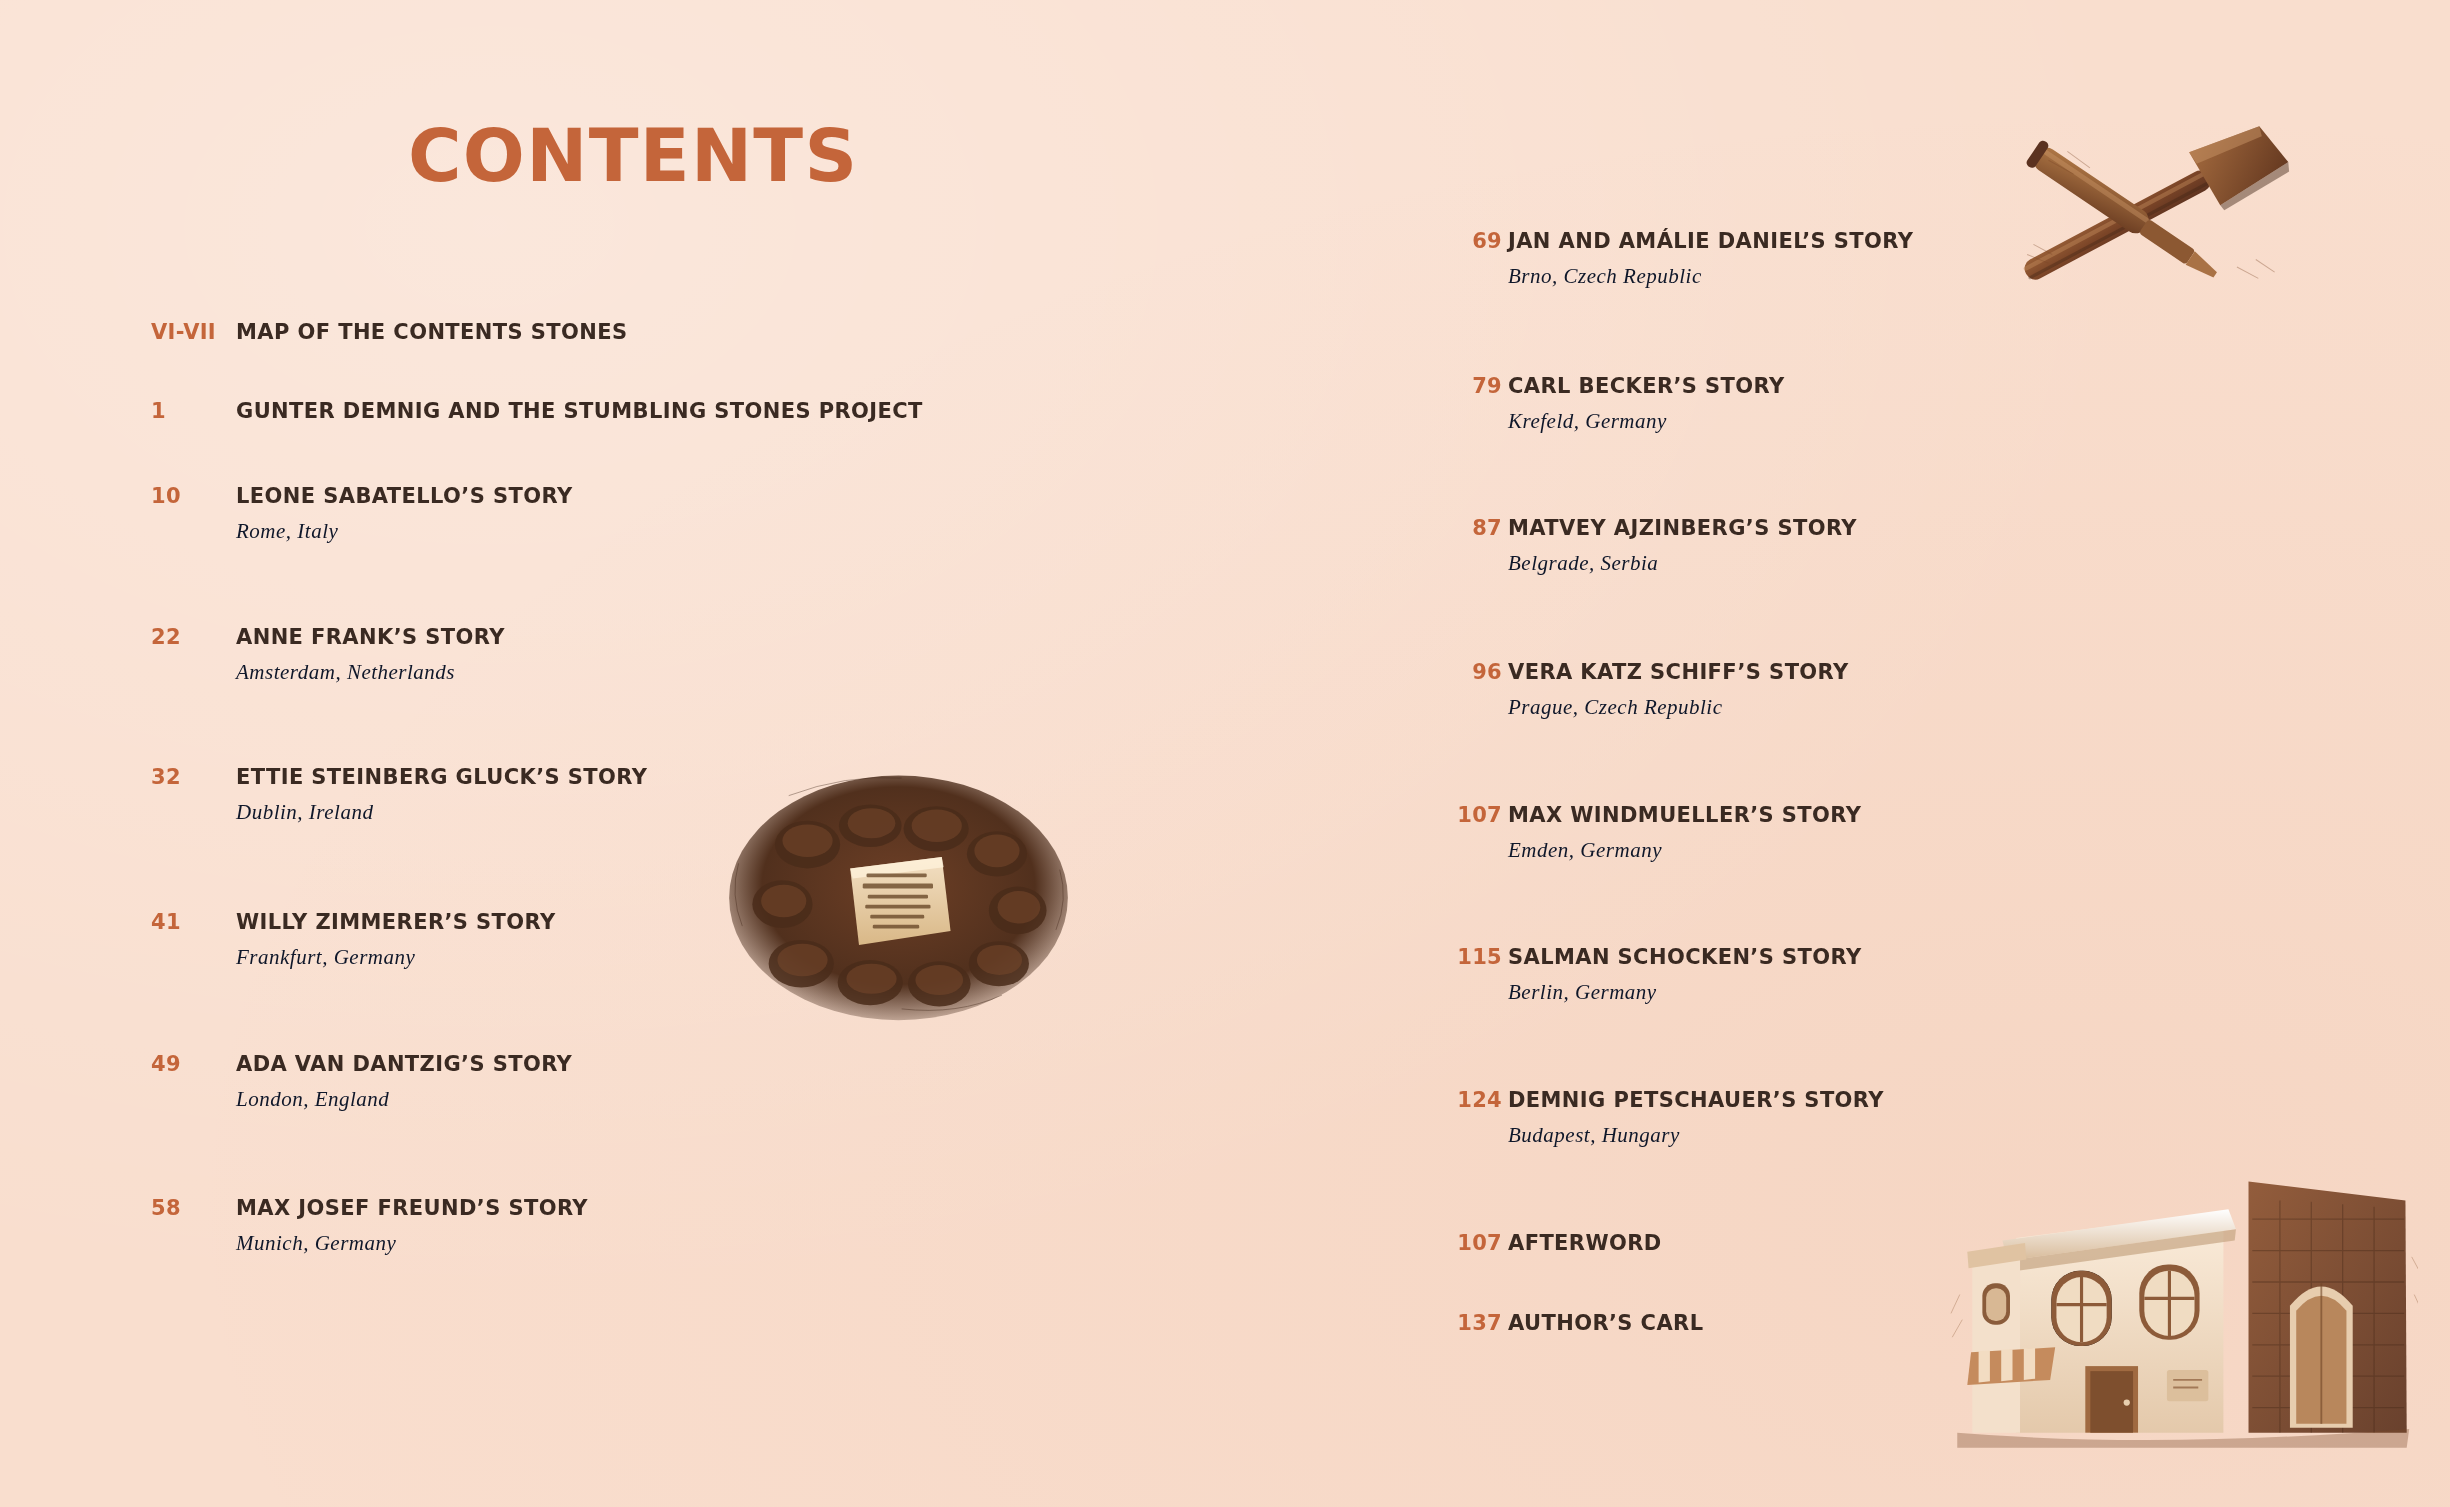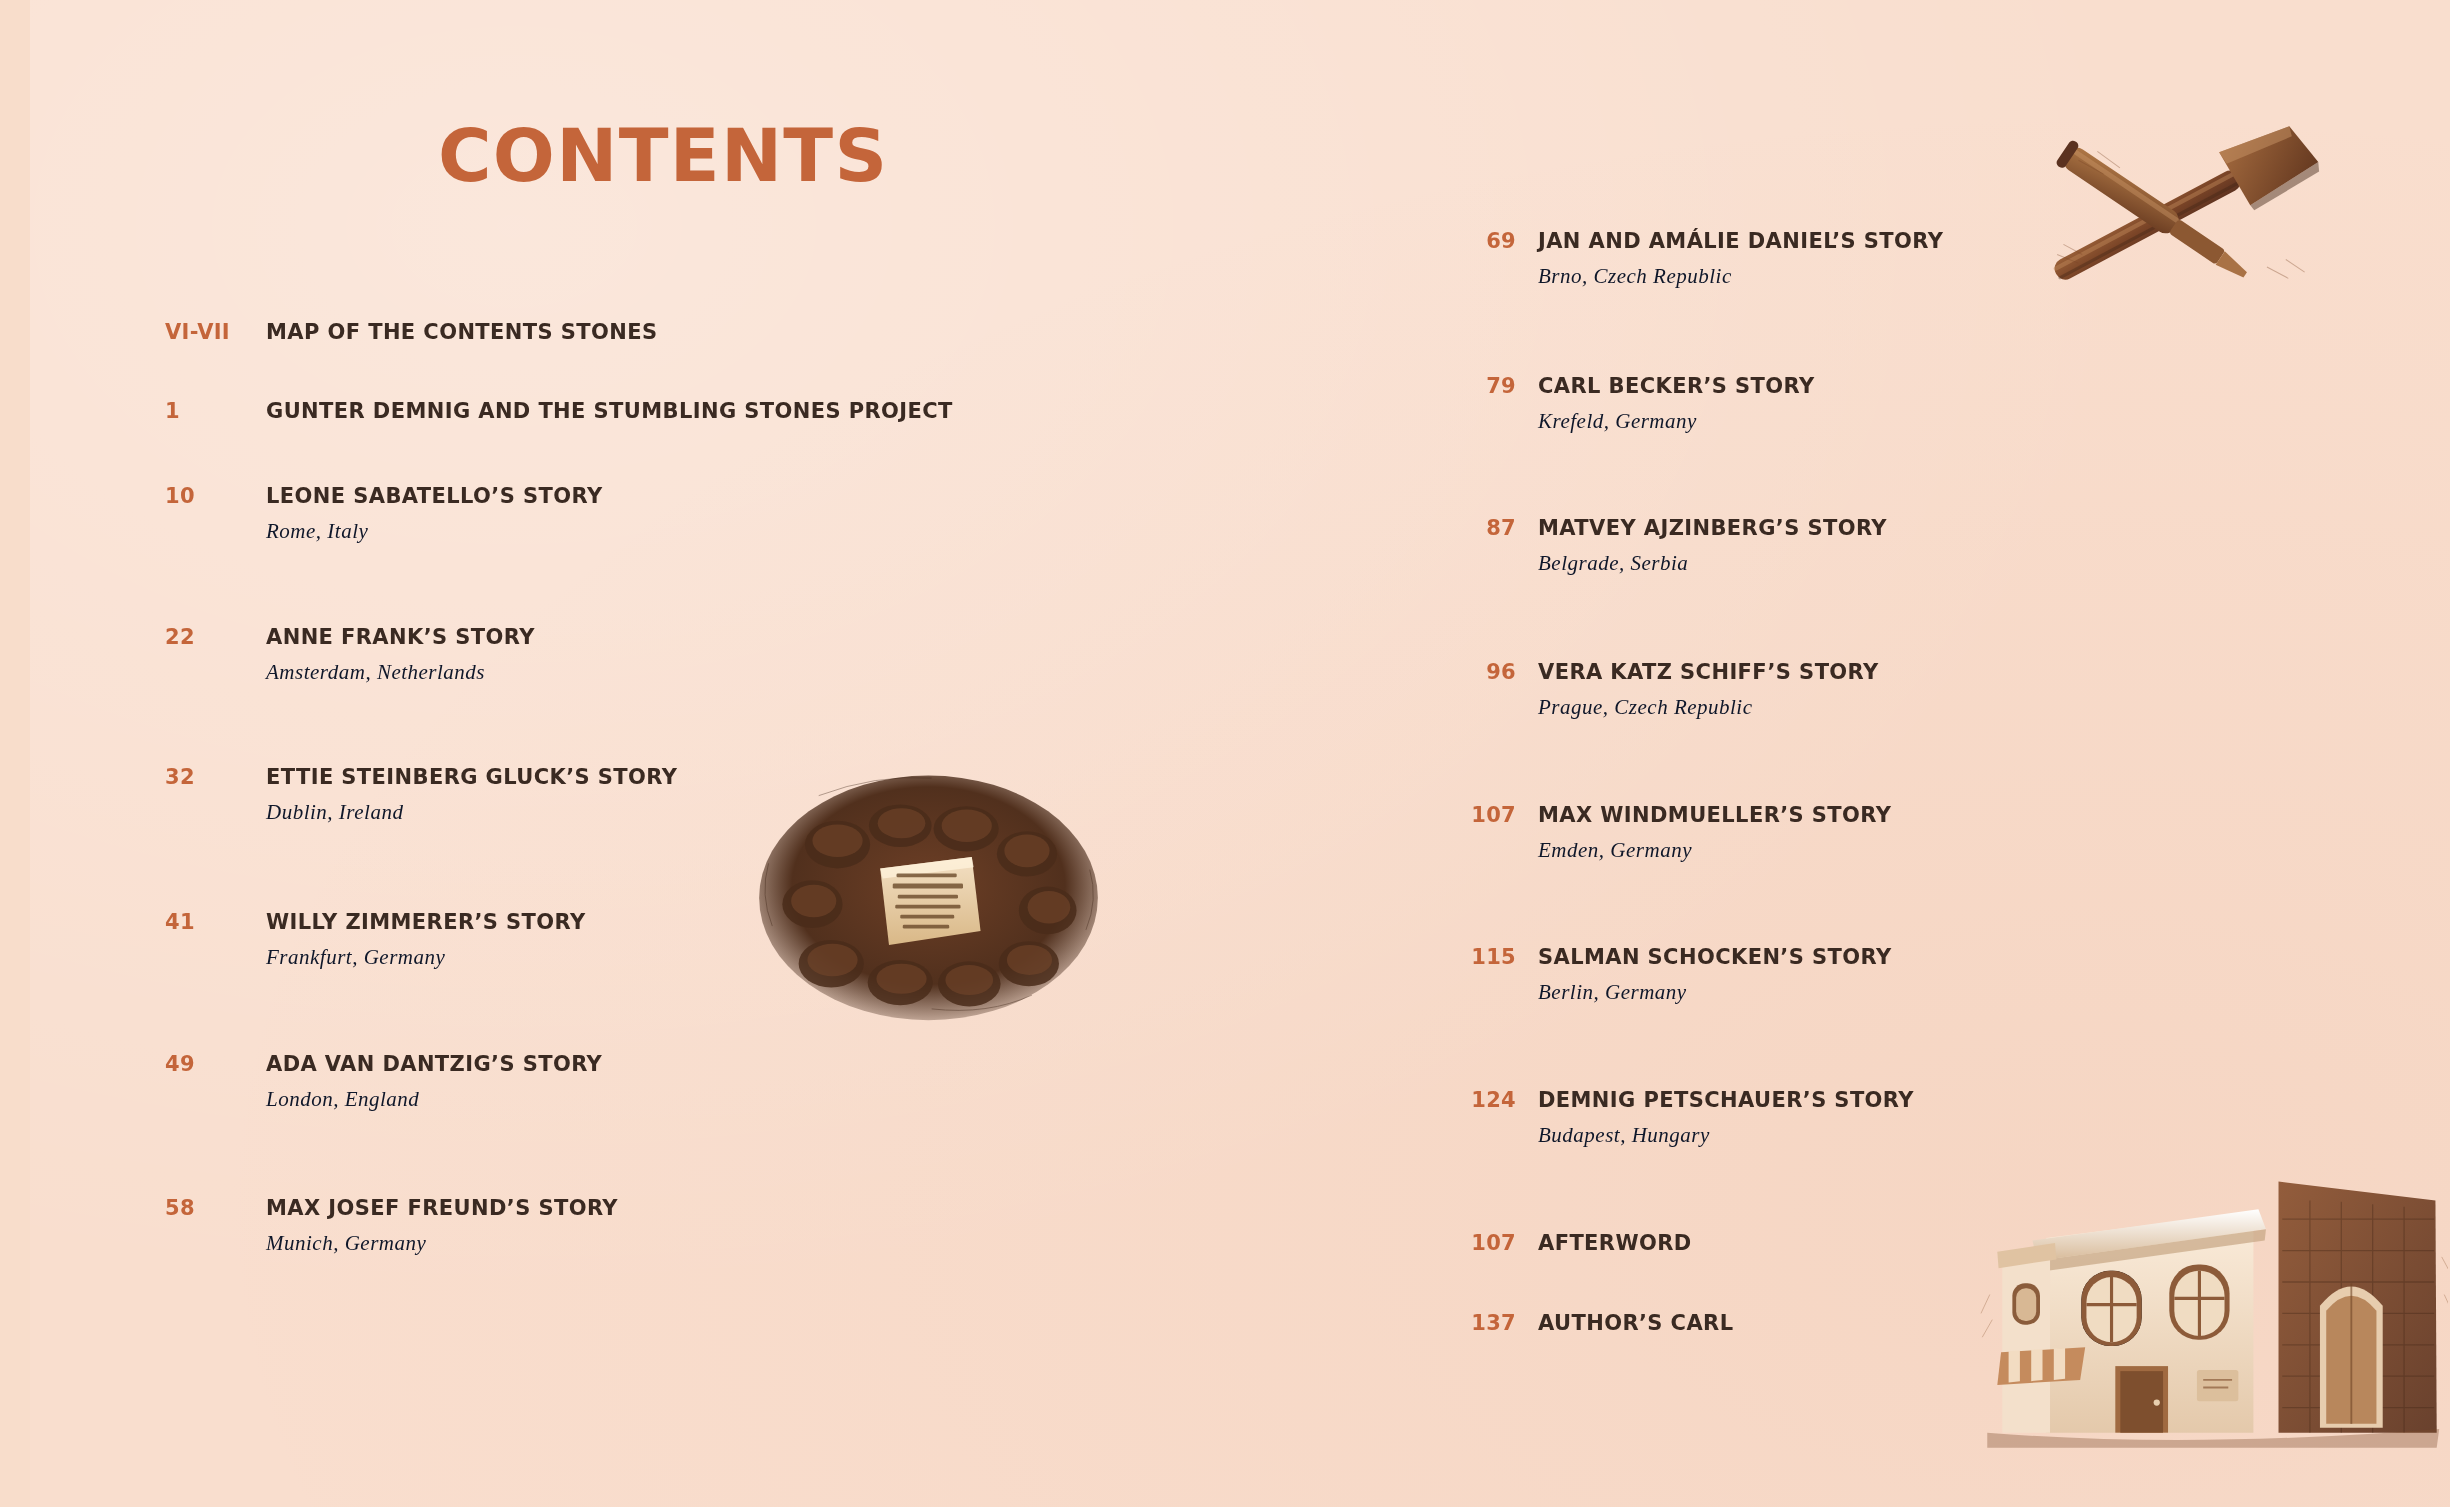--- a/index.html
+++ b/index.html
@@ -13,21 +13,20 @@
     position: relative;
     overflow: hidden;
     font-family: "Liberation Sans", sans-serif;
     -webkit-font-smoothing: antialiased;
   }
 
   .page {
     position: absolute;
     inset: 0;
     background: #f9dece;
-    margin-left: 30px;
   }
 
   
   .paper-texture {
     position: absolute;
     inset: 0;
     pointer-events: none;
     background:
       radial-gradient(ellipse at 20% 15%, rgba(255,255,255,0.28), rgba(255,255,255,0) 60%),
       radial-gradient(ellipse at 85% 80%, rgba(214,140,98,0.10), rgba(255,255,255,0) 65%);
@@ -53,21 +52,21 @@
   .col-right { left: 1385px; }
 
   .entry {
     position: absolute;
     left: 0;
     width: 1005px;
   }
 
   .entry .pg {
     position: absolute;
-    left: 0;
+    left: 16px;
     top: 0;
     width: 91px;
     text-align: left;
     color: #c4653a;
     font-weight: 800;
     font-size: 21px;
     letter-spacing: 0.3px;
     font-family: "DejaVu Sans", sans-serif;
   }
 

